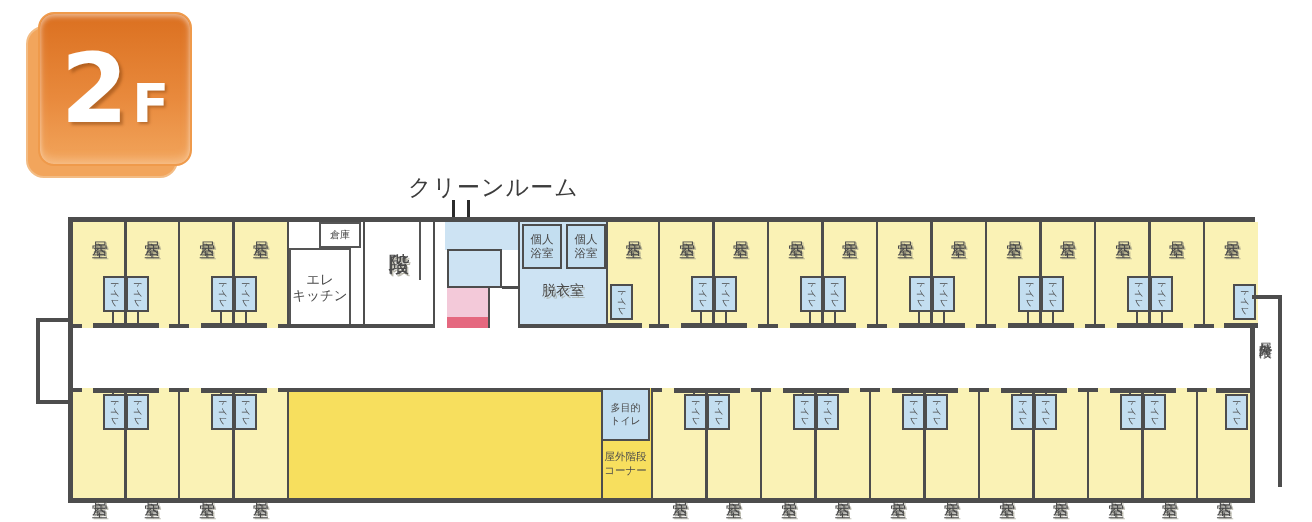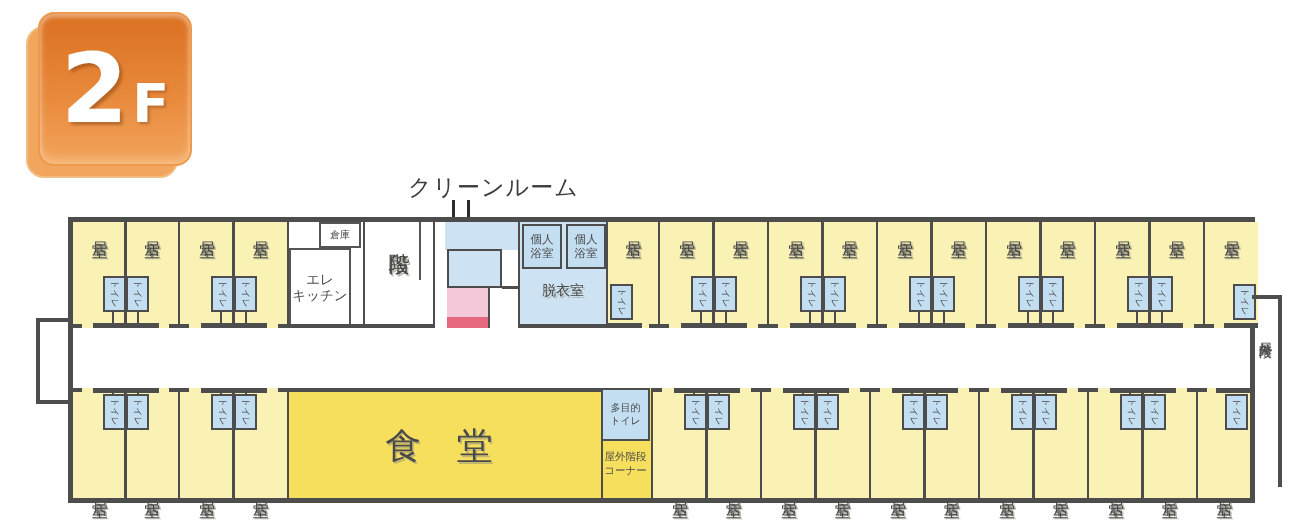--- a/index.html
+++ b/index.html
@@ -368,21 +368,20 @@
               <span class="vside">トイレ</span>
             </div>
           </div>
           <div class="tline" style="left:calc(50% - 14px);"></div>
           <div class="tline" style="left:calc(50% + 11px);"></div>
           <div class="tbar"></div>
           <div class="stub" style="left:0;"></div>
           <div class="stub" style="right:0;"></div>
         </div>
         <div class="unit wl dining" style="width:314px;">
-          <div class="big t-shadow">食 堂</div>
           <div class="tw"></div>
         </div>
         <div class="unit wl kitchen" style="width:50px;">
           <div class="mpbox">
             <div>
               <div>多目的</div>
               <div>トイレ</div>
             </div>
           </div>
           <div class="kclabel">

